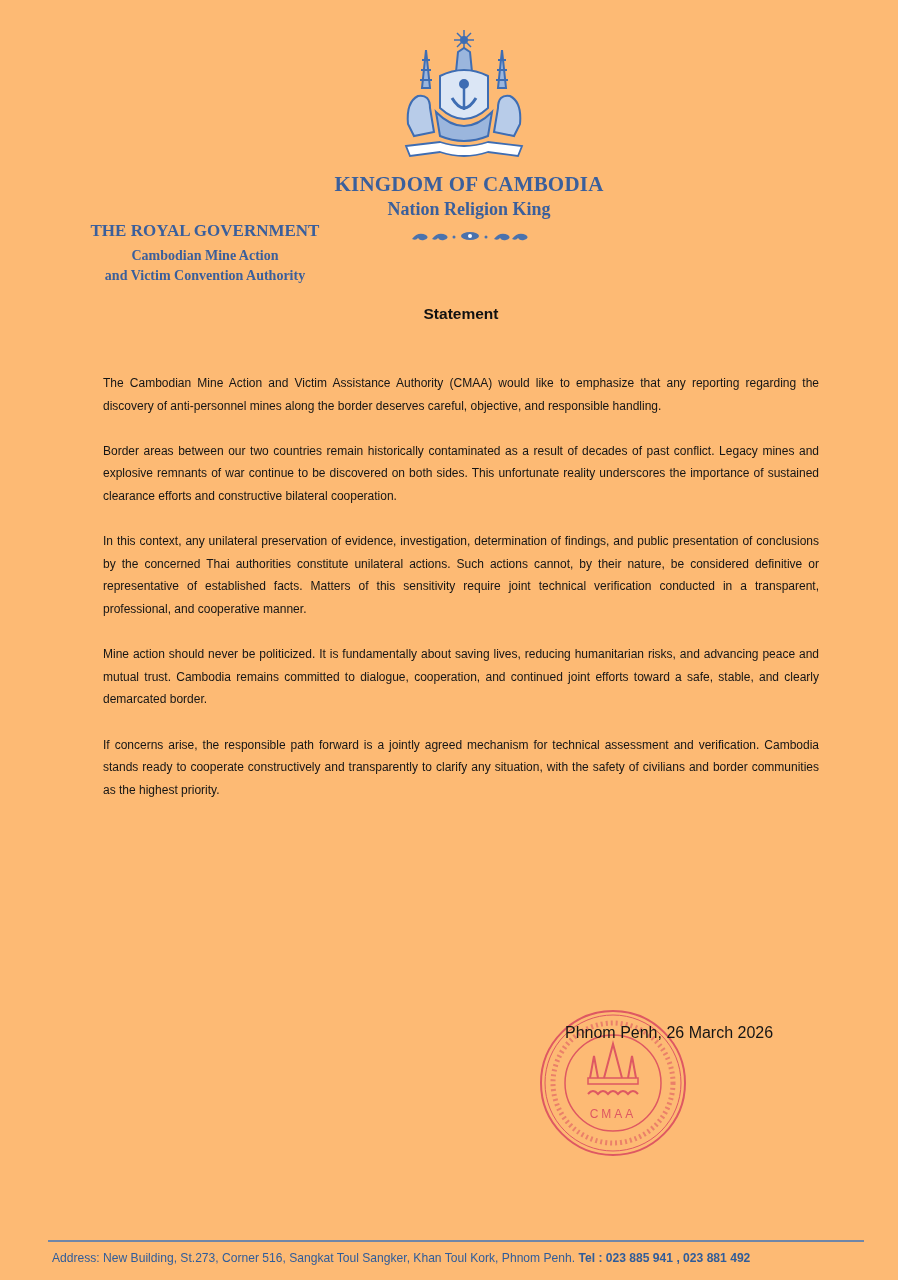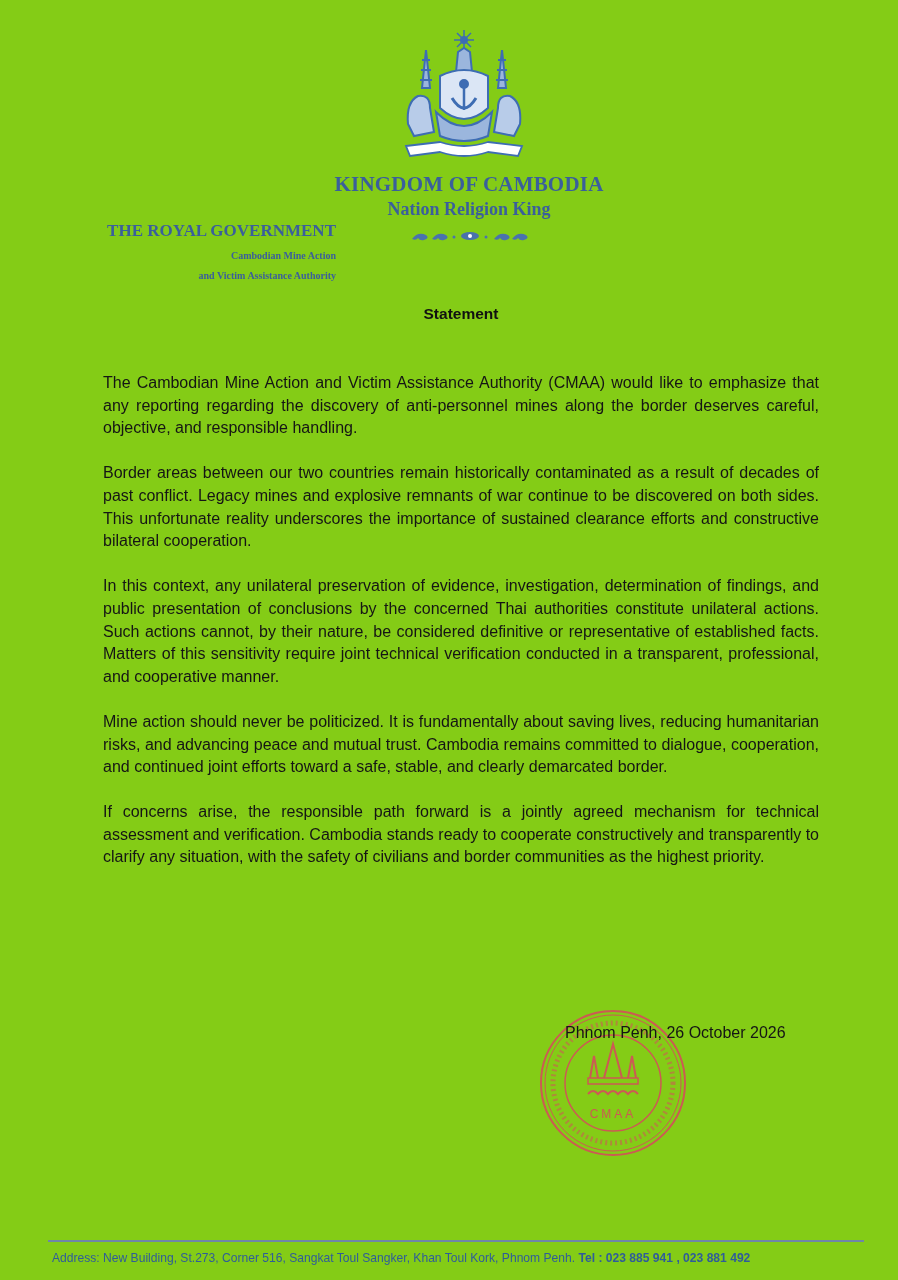--- a/index.html
+++ b/index.html
@@ -1,36 +1,36 @@
 <!DOCTYPE html>
 <html><head>
 <meta charset="utf-8">
 <style>
   html, body { margin: 0; padding: 0; background: #ffffff; }
   body { width: 898px; height: 1280px; position: relative; overflow: hidden; }
-  .page { position: absolute; left: 0; top: 0; width: 898px; height: 1280px; background: #84cc16; }
+  .page { position: absolute; left: 0; top: 0; width: 898px; height: 1280px; background: #fdba74; }
 
   .emblem { position: absolute; left: 400px; top: 28px; width: 128px; height: 138px; }
 
   .kingdom-title { position: absolute; left: 0; top: 172px; width: 938px; text-align: center;
     font-family: "Liberation Serif", serif; font-weight: bold; font-size: 21px; color: #3a5f9c; letter-spacing: 0.2px; }
   .kingdom-motto { position: absolute; left: 0; top: 199px; width: 938px; text-align: center;
     font-family: "Liberation Serif", serif; font-weight: bold; font-size: 18px; color: #3a5f9c; }
   .flourish { position: absolute; left: 410px; top: 229px; width: 120px; height: 14px; }
 
-  .gov-block { position: absolute; left: 74px; top: 220px; width: 262px; text-align: right;
+  .gov-block { position: absolute; left: 74px; top: 220px; width: 262px; text-align: center;
     font-family: "Liberation Serif", serif; font-weight: bold; color: #3a5f9c; }
   .gov-title { font-size: 17px; line-height: 22px; }
-  .gov-sub { font-size: 10px; line-height: 20px; margin-top: 4px; }
+  .gov-sub { font-size: 14px; line-height: 20px; margin-top: 4px; }
 
   .doc-title { position: absolute; left: 0; top: 305px; width: 922px; text-align: center;
     font-family: "Liberation Sans", sans-serif; font-weight: bold; font-size: 15.5px; color: #111; }
 
   .body-text { position: absolute; left: 103px; top: 372px; width: 716px;
-    font-family: "Liberation Sans", sans-serif; font-size: 16px; line-height: 22.6px; color: #151515; }
+    font-family: "Liberation Sans", sans-serif; font-size: 12px; line-height: 22.6px; color: #151515; }
   .body-text p { margin: 0 0 22.6px 0; text-align: justify; }
 
   .stamp { position: absolute; left: 538px; top: 1008px; width: 150px; height: 150px; opacity: 0.85; }
   .signoff { position: absolute; left: 565px; top: 1024px;
     font-family: "Liberation Sans", sans-serif; font-size: 16px; color: #151515; white-space: nowrap; }
 
   .footer-rule { position: absolute; left: 48px; top: 1240px; width: 816px; height: 2px; background: #6f86a8; }
   .footer { position: absolute; left: 52px; top: 1250px; width: 820px; white-space: nowrap;
     font-family: "Liberation Sans", sans-serif; font-size: 13px; color: #2f5c9a; transform: scaleX(0.93); transform-origin: left center; }
   .footer .tel { font-weight: bold; }
@@ -82,21 +82,21 @@
       <circle cx="76" cy="8" r="1.5"></circle>
       <path d="M84 10 Q90 2 98 6 Q102 9 96 11 Q92 12 90 9 Q88 12 84 10 Z"></path>
       <path d="M102 10 Q108 2 116 6 Q120 9 114 11 Q110 12 108 9 Q106 12 102 10 Z"></path>
     </g>
   </svg>
 
   <div class="gov-block">
     <div class="gov-title">THE ROYAL GOVERNMENT</div>
     <div class="gov-sub">
       <div>Cambodian Mine Action</div>
-      <div>and Victim Assistance Authority</div>
+      <div>and Victim Convention Authority</div>
     </div>
   </div>
 
   <div class="doc-title">Statement</div>
 
   <div class="body-text">
     <p>The Cambodian Mine Action and Victim Assistance Authority (CMAA) would like to emphasize that any reporting regarding the discovery of anti-personnel mines along the border deserves careful, objective, and responsible handling.</p>
     <p>Border areas between our two countries remain historically contaminated as a result of decades of past conflict. Legacy mines and explosive remnants of war continue to be discovered on both sides. This unfortunate reality underscores the importance of sustained clearance efforts and constructive bilateral cooperation.</p>
     <p>In this context, any unilateral preservation of evidence, investigation, determination of findings, and public presentation of conclusions by the concerned Thai authorities constitute unilateral actions. Such actions cannot, by their nature, be considered definitive or representative of established facts. Matters of this sensitivity require joint technical verification conducted in a transparent, professional, and cooperative manner.</p>
     <p>Mine action should never be politicized. It is fundamentally about saving lives, reducing humanitarian risks, and advancing peace and mutual trust. Cambodia remains committed to dialogue, cooperation, and continued joint efforts toward a safe, stable, and clearly demarcated border.</p>
@@ -109,20 +109,20 @@
       <circle cx="75" cy="75" r="68" stroke-width="1"></circle>
       <circle cx="75" cy="75" r="48" stroke-width="1.5"></circle>
       <circle cx="75" cy="75" r="60" stroke-width="5" stroke-dasharray="2 3" opacity="0.6"></circle>
       <path d="M52 70 L56 48 L60 70 M66 70 L75 36 L84 70 M90 70 L94 48 L98 70" stroke-width="2"></path>
       <rect x="50" y="70" width="50" height="6" stroke-width="1.5"></rect>
       <path d="M50 86 Q55 80 60 86 Q65 80 70 86 Q75 80 80 86 Q85 80 90 86 Q95 80 100 86" stroke-width="2"></path>
     </g>
     <text x="75" y="110" text-anchor="middle" fill="#d9475f" font-family="'Liberation Sans', sans-serif" font-size="12" letter-spacing="3">CMAA</text>
   </svg>
 
-  <div class="signoff">Phnom Penh, 26 October 2026</div>
+  <div class="signoff">Phnom Penh, 26 March 2026</div>
 
   <div class="footer-rule"></div>
   <div class="footer">
     <span>Address: New Building, St.273, Corner 516, Sangkat Toul Sangker, Khan Toul Kork, Phnom Penh.</span>
     <span class="tel">Tel : 023 885 941 , 023 881 492</span>
   </div>
 </div>
 
 </body></html>

